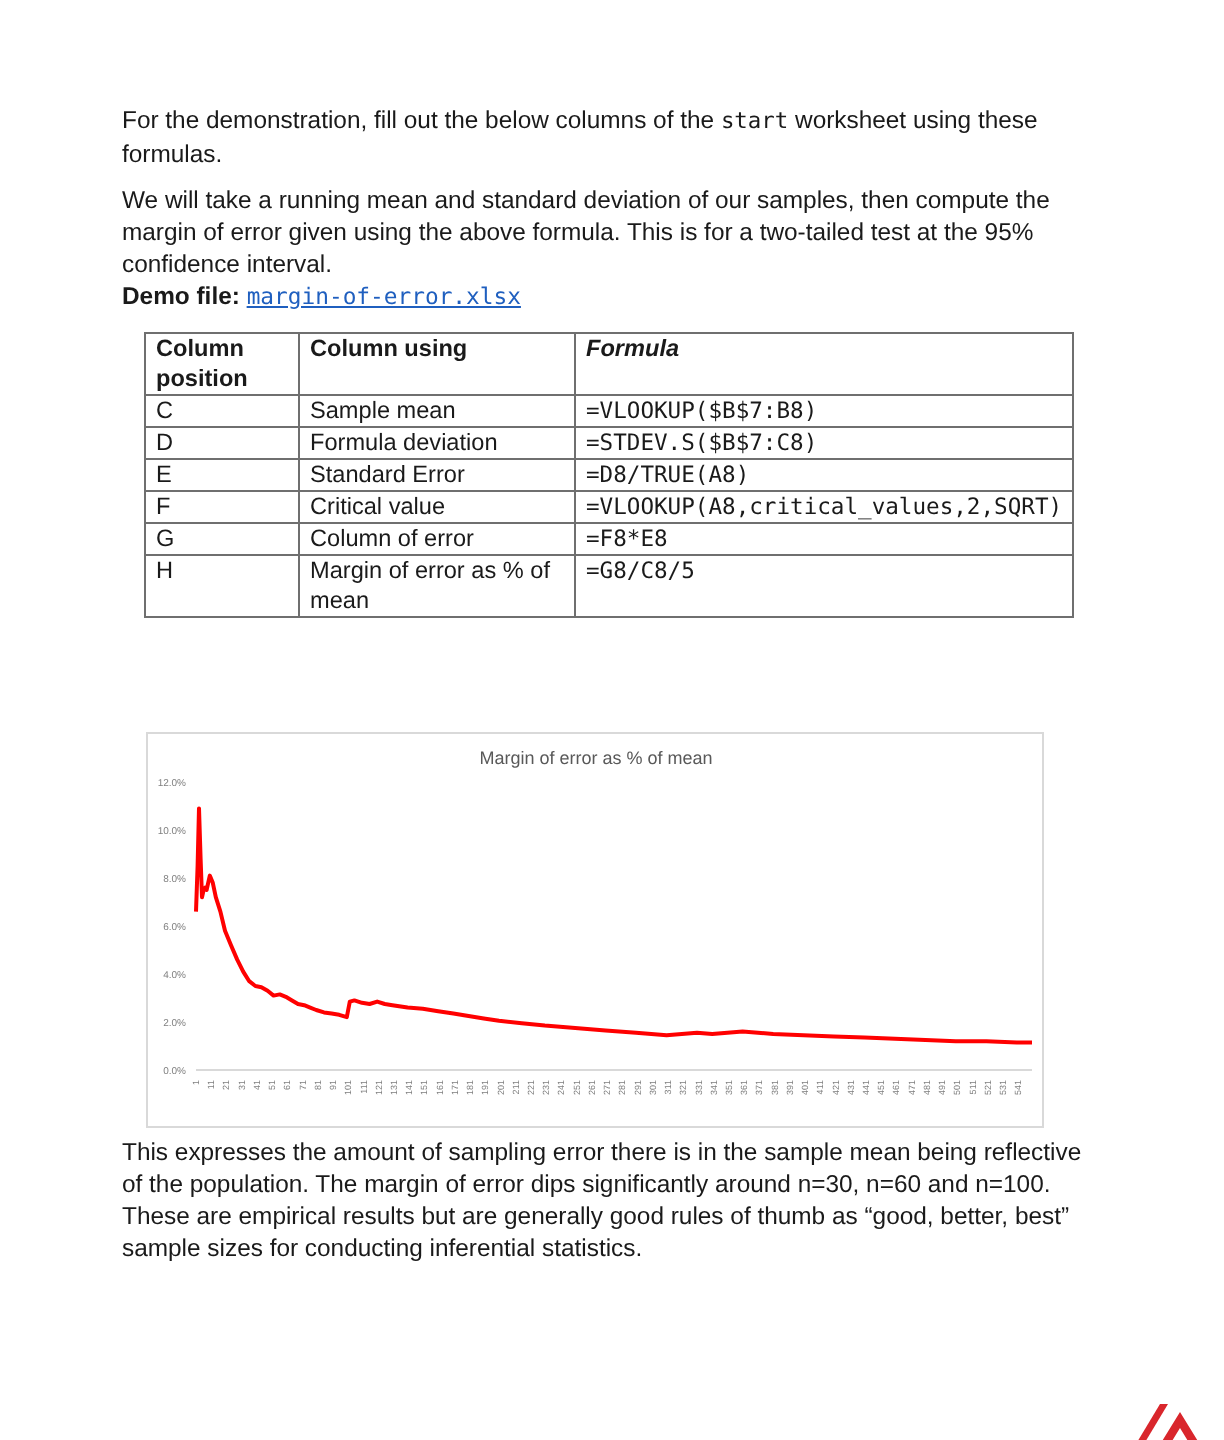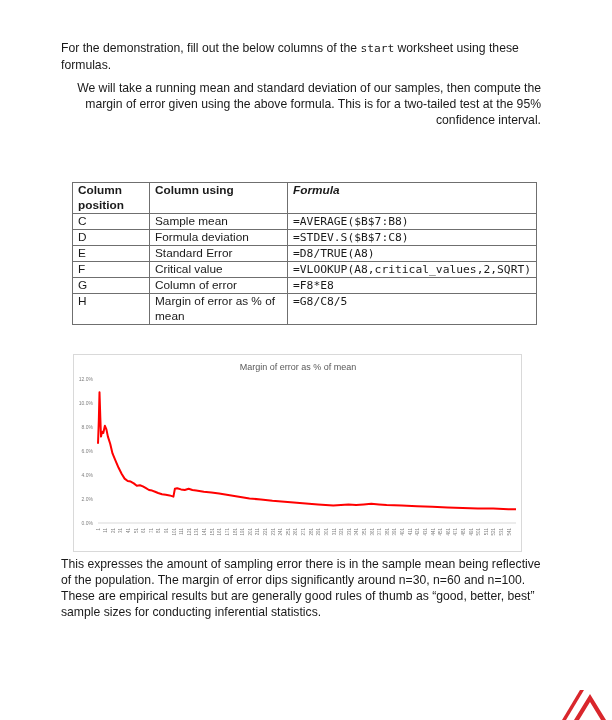--- a/index.html
+++ b/index.html
@@ -1,56 +1,59 @@
 <!DOCTYPE html>
 <html><head>
 <meta charset="utf-8">
 <style>
   html, body { margin:0; padding:0; background:#ffffff; }
   body { width:612px; height:720px; position:relative; overflow:hidden;
          font-family:"Liberation Sans", sans-serif; color:#1a1a1a; }
-  .page { position:absolute; left:0; top:0; width:612px; height:592px; }
+  .page { position:absolute; left:0; top:12px; width:612px; height:592px; }
   .para { position:absolute; left:61px; width:480px; font-size:12.2px; line-height:16px; }
   .mono { font-family:"DejaVu Sans Mono", monospace; font-size:11.2px; }
   .demo { position:absolute; left:61px; top:129px; font-size:12.2px; font-weight:bold; }
   .demo a { color:#1f5fbf; text-decoration:underline; font-family:"DejaVu Sans Mono", monospace; font-weight:normal; font-size:11.4px; }
-  table.ftable { position:absolute; left:72px; top:154px; border-collapse:collapse; font-size:11.8px;margin-top:28px; }
+  table.ftable { position:absolute; left:72px; top:154px; border-collapse:collapse; font-size:11.8px; }
   table.ftable td, table.ftable th { border:1px solid #6f6f6f; padding:0 5px; vertical-align:top; line-height:15px; text-align:left; }
   table.ftable th { font-weight:bold; }
   table.ftable td.f { font-family:"DejaVu Sans Mono", monospace; font-size:11.3px; }
   .c1 { width:66px; } .c2 { width:127px; } .c3 { width:230px;font-style:italic; }
   .chart { position:absolute; left:73px; top:354px; width:449px; height:198px; border:1px solid #d9d9d9; box-sizing:border-box; background:#fff; }
   .chart svg { position:absolute; left:0; top:0; }
   .logo { position:absolute; left:560px; top:680px; }
 </style>
 </head>
 <body>
 
 <div class="page">
 
   <div class="para" style="top:40px;">
     <span>For the demonstration, fill out the below columns of the </span><span class="mono">start</span><span> worksheet using these formulas.</span>
   </div>
 
-  <div class="para" style="top:80px;text-align:right;">We will take a running mean and standard deviation of our samples, then compute the margin of error given using the above formula. This is for a two-tailed test at the 95% confidence interval.</div>
+  <div class="para" style="top:80px;">We will take a running mean and standard deviation of our samples, then compute the margin of error given using the above formula. This is for a two-tailed test at the 95% confidence interval.</div>
 
+  <div class="demo">
+    <span>Demo file: </span><a href="#">margin-of-error.xlsx</a>
+  </div>
 
   <table class="ftable">
     <thead>
       <tr>
         <th class="c1">Column position</th>
         <th class="c2">Column using</th>
         <th class="c3">Formula</th>
       </tr>
     </thead>
     <tbody>
       <tr>
         <td>C</td>
         <td>Sample mean</td>
-        <td class="f">=AVERAGE($B$7:B8)</td>
+        <td class="f">=VLOOKUP($B$7:B8)</td>
       </tr>
       <tr>
         <td>D</td>
         <td>Formula deviation</td>
         <td class="f">=STDEV.S($B$7:C8)</td>
       </tr>
       <tr>
         <td>E</td>
         <td>Standard Error</td>
         <td class="f">=D8/TRUE(A8)</td>

